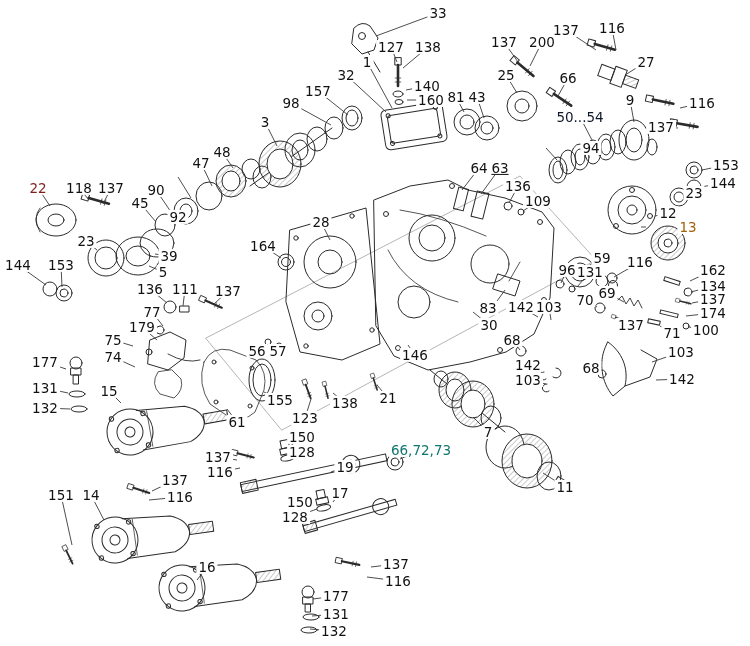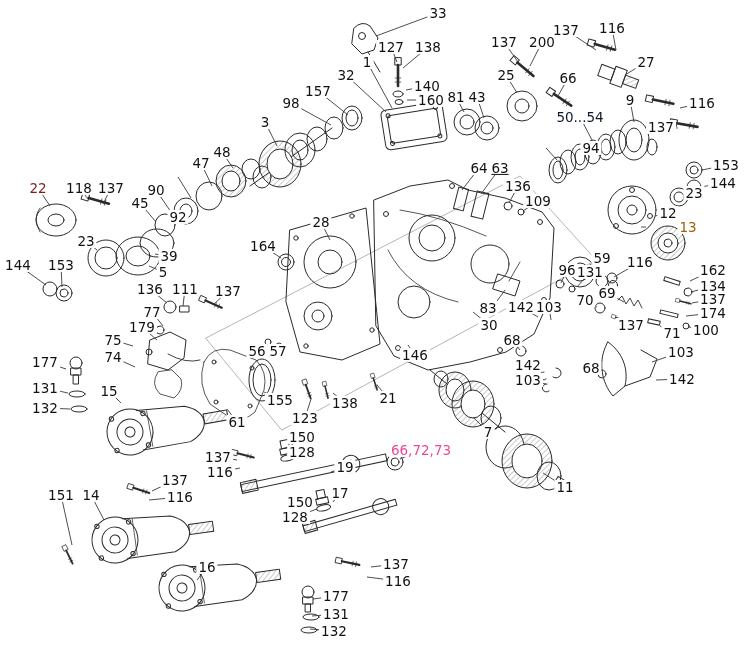--- a/index.html
+++ b/index.html
@@ -539,21 +539,21 @@
       <div class="callout" style="left: 305px; top: 418px; color: rgb(17, 17, 17);">123</div>
       <div class="callout" style="left: 345px; top: 403px; color: rgb(17, 17, 17);">138</div>
       <div class="callout" style="left: 388px; top: 398px; color: rgb(17, 17, 17);">21</div>
       <div class="callout" style="left: 237px; top: 422px; color: rgb(17, 17, 17);">61</div>
       <div class="callout" style="left: 488px; top: 432px; color: rgb(17, 17, 17);">7</div>
       <div class="callout" style="left: 302px; top: 437px; color: rgb(17, 17, 17);">150</div>
       <div class="callout" style="left: 302px; top: 452px; color: rgb(17, 17, 17);">128</div>
       <div class="callout" style="left: 218px; top: 457px; color: rgb(17, 17, 17);">137</div>
       <div class="callout" style="left: 220px; top: 472px; color: rgb(17, 17, 17);">116</div>
       <div class="callout" style="left: 345px; top: 467px; color: rgb(17, 17, 17);">19</div>
-      <div class="callout" style="left: 421px; top: 450px; color: #ec4899; text-align: center;">66,72,73</div>
+      <div class="callout" style="left: 421px; top: 450px; color: #0f766e; text-align: center;">66,72,73</div>
       <div class="callout" style="left: 340px; top: 493px; color: rgb(17, 17, 17);">17</div>
       <div class="callout" style="left: 300px; top: 502px; color: rgb(17, 17, 17);">150</div>
       <div class="callout" style="left: 295px; top: 517px; color: rgb(17, 17, 17);">128</div>
       <div class="callout" style="left: 175px; top: 480px; color: rgb(17, 17, 17);">137</div>
       <div class="callout" style="left: 180px; top: 497px; color: rgb(17, 17, 17);">116</div>
       <div class="callout" style="left: 61px; top: 495px; color: rgb(17, 17, 17);">151</div>
       <div class="callout" style="left: 91px; top: 495px; color: rgb(17, 17, 17);">14</div>
       <div class="callout" style="left: 565px; top: 487px; color: rgb(17, 17, 17);">11</div>
       <div class="callout" style="left: 396px; top: 564px; color: rgb(17, 17, 17);">137</div>
       <div class="callout" style="left: 398px; top: 581px; color: rgb(17, 17, 17);">116</div>

